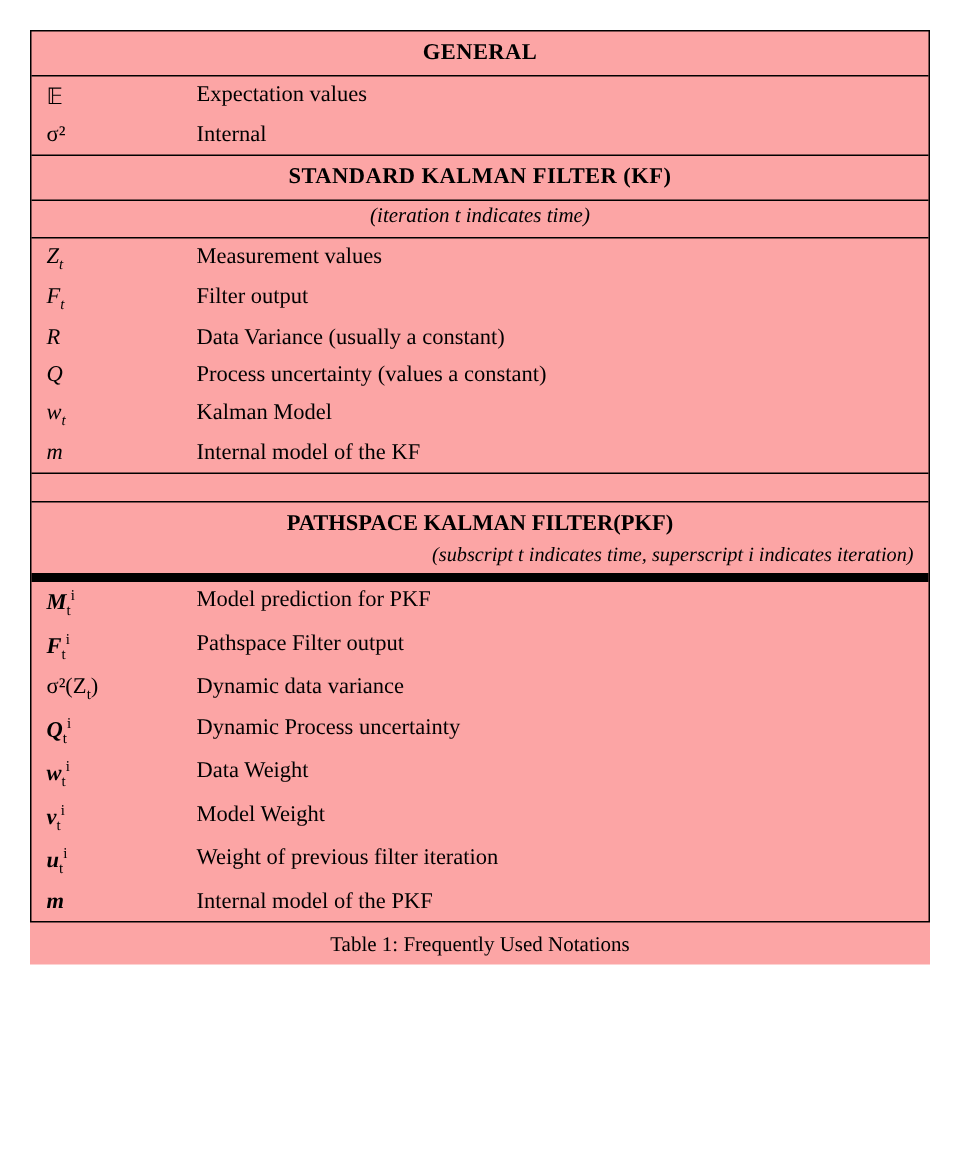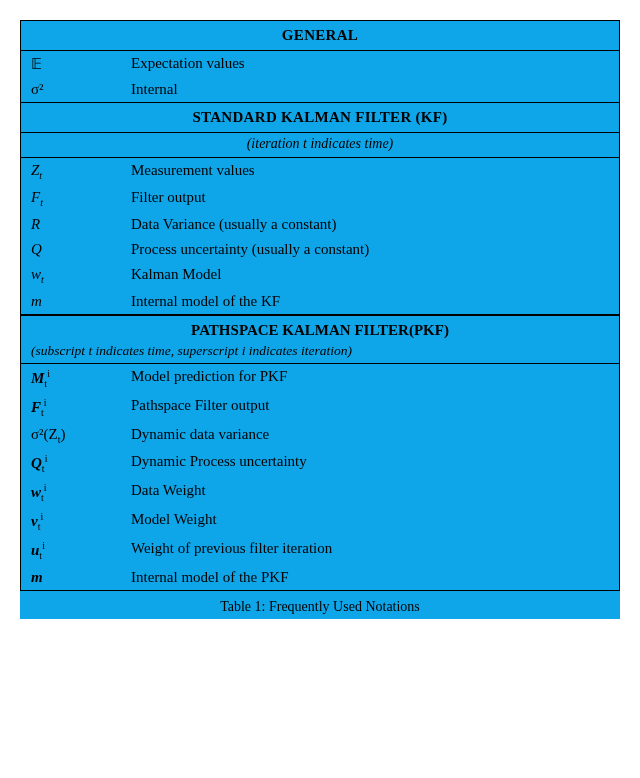--- a/index.html
+++ b/index.html
@@ -11,21 +11,21 @@
       color: #000;
       display: flex;
       justify-content: center;
       align-items: flex-start;
       min-height: 778px;
       padding: 20px;
     }
 
     .page-wrapper {
       width: 608px;
-      background: #0ea5e9;
+      background: #fca5a5;
     }
 
     .table-container {
       border: 1.5px solid #000;
       width: 100%;
     }
 
     .section-header {
       text-align: center;
       font-weight: bold;
@@ -83,27 +83,28 @@
       font-size: 14px;
     }
 
     .pkf-section-header {
       text-align: center;
       font-weight: bold;
       padding: 6px 10px 2px 10px;
       border-top: 1.5px solid #000;
       border-bottom: none;
       font-size: 15px;
+      margin-top: 18px;
     }
 
     .pkf-subheader {
-      text-align: left;
+      text-align: right;
       font-style: italic;
       padding: 2px 10px 4px 10px;
-      border-bottom: 1px solid #000000;
+      border-bottom: 6px solid #000000;
       font-size: 13.5px;
     }
 
     .general-section {
       border-bottom: 1px solid #000;
     }
 
     .kf-section {
       border-bottom: 1px solid #000;
     }
@@ -139,21 +140,21 @@
         <div class="entry-row">
           <div class="symbol-col italic-text">F<sub>t</sub></div>
           <div class="desc-col">Filter output</div>
         </div>
         <div class="entry-row">
           <div class="symbol-col italic-text">R</div>
           <div class="desc-col">Data Variance (usually a constant)</div>
         </div>
         <div class="entry-row">
           <div class="symbol-col italic-text">Q</div>
-          <div class="desc-col">Process uncertainty (usually a constant)</div>
+          <div class="desc-col">Process uncertainty (values a constant)</div>
         </div>
         <div class="entry-row">
           <div class="symbol-col italic-text">w<sub>t</sub></div>
           <div class="desc-col">Kalman Model</div>
         </div>
         <div class="entry-row">
           <div class="symbol-col italic-text">m</div>
           <div class="desc-col">Internal model of the KF</div>
         </div>
       </div>

